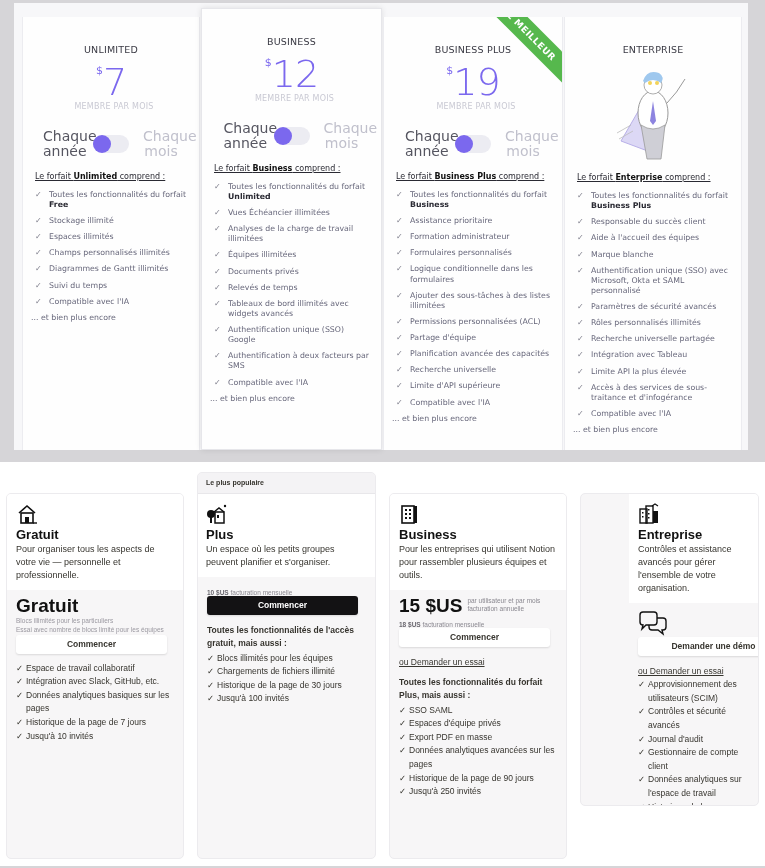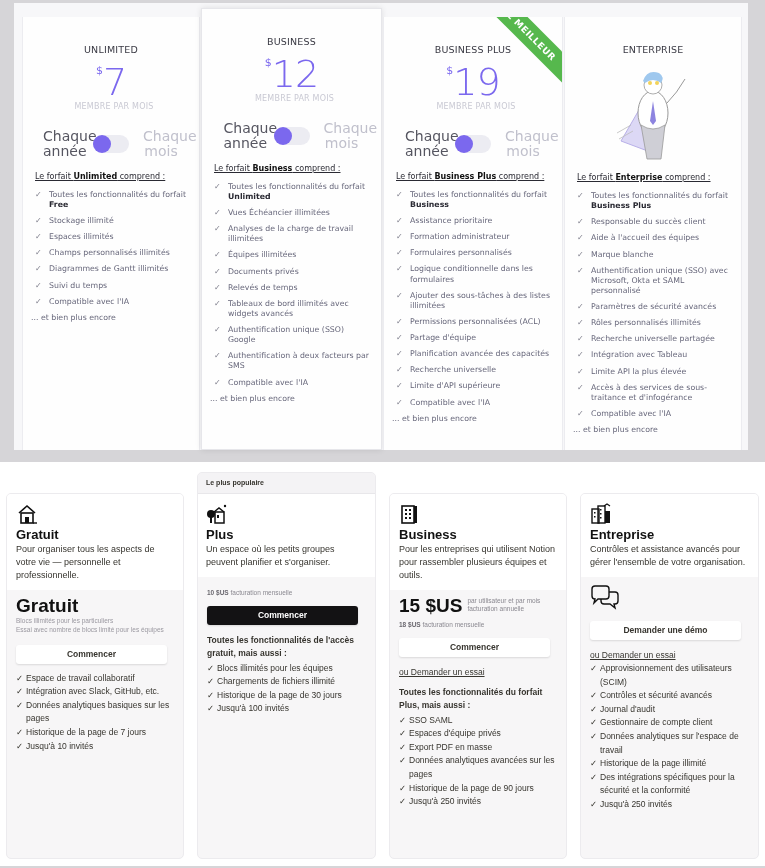--- a/index.html
+++ b/index.html
@@ -55,38 +55,38 @@
     position: absolute; left: 0; top: 462px; width: 765px; height: 404px;
     background: #ffffff;
   }
   .bcard {
     position: absolute; background: #f7f6f7; border: 1px solid #ecebee; border-radius: 5px;
     overflow: hidden;
   }
   .bcard.b1 { left: 6px; top: 31px; width: 178px; height: 366px; }
   .bcard.b2 { left: 197px; top: 10px; width: 179px; height: 387px; }
   .bcard.b3 { left: 389px; top: 31px; width: 178px; height: 366px; }
-  .bcard.b4 { left: 580px; top: 31px; width: 179px; height: 366px; }
+  .bcard.b4 { left: 580px; top: 31px; width: 179px; height: 313px; padding-left: 48px; }
 
   .popular { height: 21px; background: #f4f3f5; border-bottom: 1px solid #e8e7ea; font-size: 7px; font-weight: bold; color: #37352f; padding: 6px 0 0 8px; }
   .bhead { background: #fff; padding: 9px 8px 8px 9px; }
   .bcard.b2 .bhead { padding-left: 8px; }
   .bicon { width: 22px; height: 22px; display: block; }
   .btitle { font-size: 13px; font-weight: bold; color: #111; margin-top: 2px; }
   .bdesc { font-size: 9px; color: #37352f; line-height: 1.45; margin-top: 1px; }
   .bbody { padding: 6px 9px 0 9px; }
   .bprice-row { display: flex; align-items: flex-start; gap: 5px; }
   .bprice { font-size: 19px; font-weight: bold; color: #111; line-height: 1; }
   .bprice-note { font-size: 6.5px; color: #8a8890; line-height: 1.25; margin-top: 1px; }
   .bmonthly { font-size: 6.5px; color: #8a8890; margin-top: 6px; }
   .bmonthly b { color: #6b6970; }
   .gratuit-big { font-size: 19px; font-weight: bold; color: #111; line-height: 1; }
   .gratuit-sub { font-size: 6.5px; color: #9a98a0; line-height: 1.35; margin-top: 2px; }
   .bbtn {
-    display: block; width: 151px; height: 19px; margin-top: 10px; border-radius: 3px;
+    display: block; width: 151px; height: 19px; margin-top: 0; border-radius: 3px;
     background: #fff; border: none; box-shadow: 0 1px 2px rgba(0,0,0,0.12);
     font-family: "Liberation Sans", sans-serif; font-size: 8.5px; font-weight: bold; color: #37352f; text-align: center; line-height: 19px;
   }
   .bbtn.dark { background: #131214; color: #fff; }
   .blink { display: block; font-size: 8.5px; color: #37352f; text-decoration: underline; margin-top: 10px; }
   .bincl { font-size: 8.5px; font-weight: bold; color: #37352f; line-height: 1.5; margin-top: 9px; }
   .blist { list-style: none; margin-top: 2px; }
   .blist li { position: relative; padding-left: 10px; font-size: 8.5px; color: #37352f; line-height: 1.6; }
   .blist li .chk { position: absolute; left: 0; top: 0; }
   .chat-icon { display: block; width: 30px; height: 26px; margin-top: 2px; }

